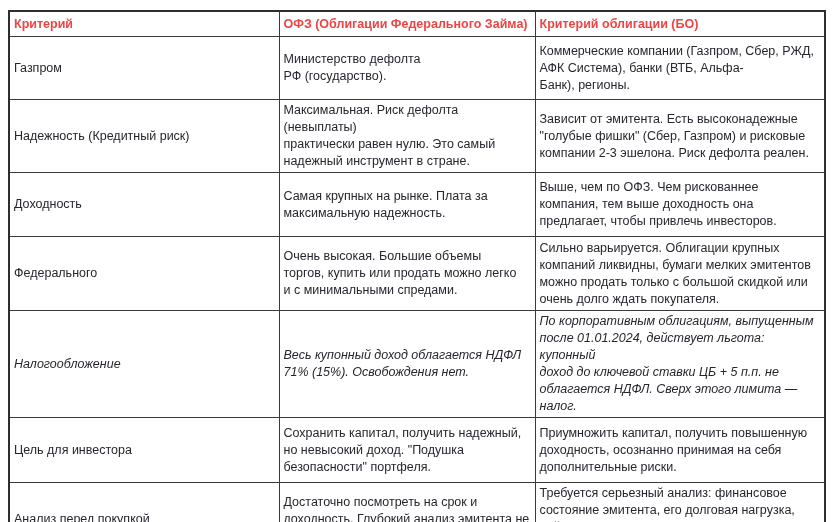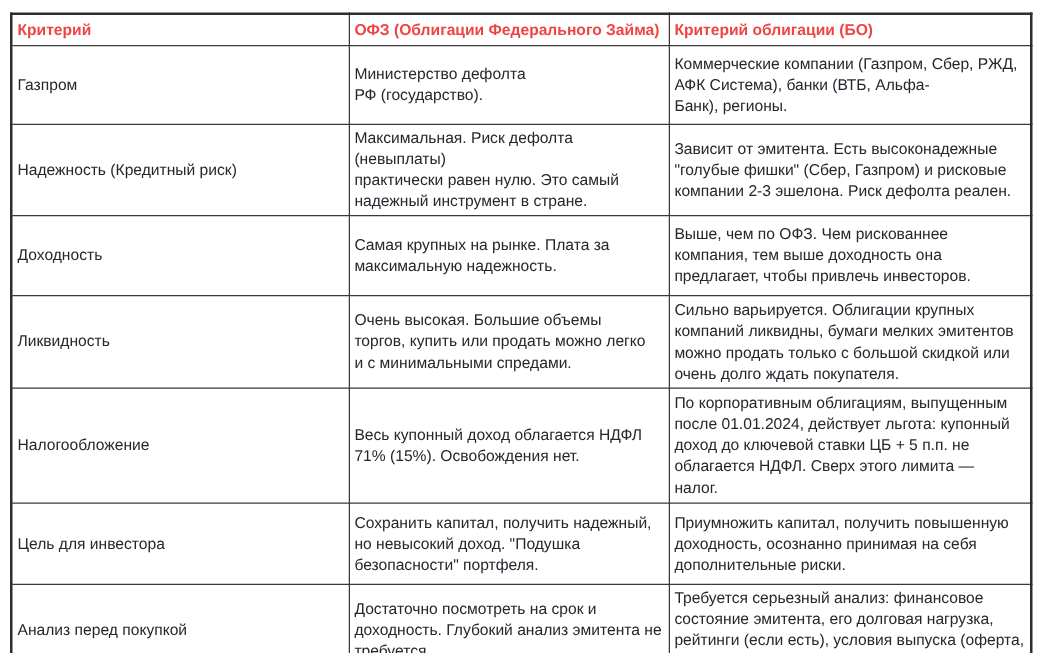--- a/index.html
+++ b/index.html
@@ -40,21 +40,21 @@
     color: #ef4444;
   }
   table.cmp td {
     text-align: left;
     white-space: pre-line;
   }
   tr.h60 td { height: 58px; }
   tr.h70 td { height: 68px; }
   tr.h61 td { height: 59px; }
   tr.h71 td { height: 69px; }
-  tr.h89 td { height: 87px; }
+  tr.h89 td { height: 87px; font-style: italic; }
   tr.h62 td { height: 60px; margin-left: 36px; }
   tr.h66 td { height: 64px; }
 </style>
 </head>
 <body>
 
 <div class="table-wrap">
   <table class="cmp">
     <colgroup>
       <col class="c1">
@@ -88,21 +88,21 @@
       </tr>
       <tr class="h61">
         <td>Доходность</td>
         <td>Самая крупных на рынке. Плата за
 максимальную надежность.</td>
         <td>Выше, чем по ОФЗ. Чем рискованнее
 компания, тем выше доходность она
 предлагает, чтобы привлечь инвесторов.</td>
       </tr>
       <tr class="h71">
-        <td>Ликвидность</td>
+        <td>Федерального</td>
         <td>Очень высокая. Большие объемы
 торгов, купить или продать можно легко
 и с минимальными спредами.</td>
         <td>Сильно варьируется. Облигации крупных
 компаний ликвидны, бумаги мелких эмитентов
 можно продать только с большой скидкой или
 очень долго ждать покупателя.</td>
       </tr>
       <tr class="h89">
         <td>Налогообложение</td>

